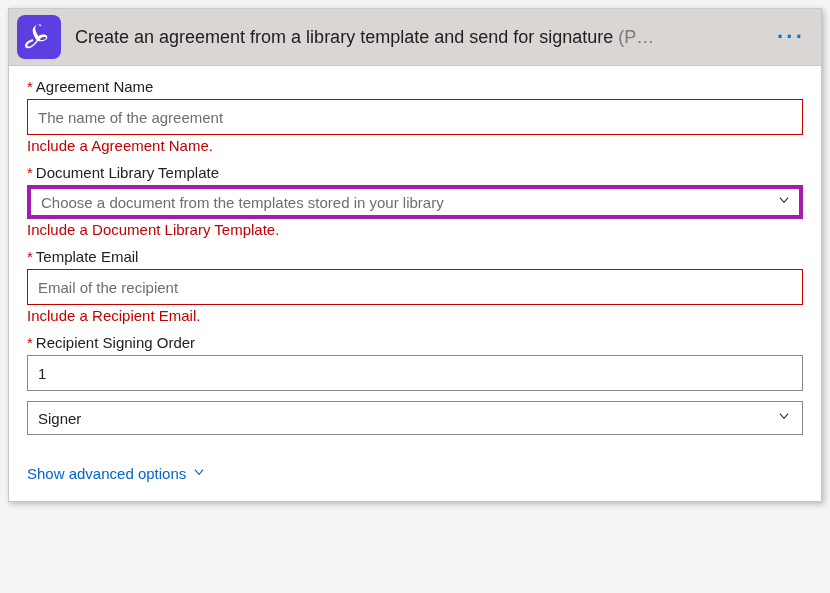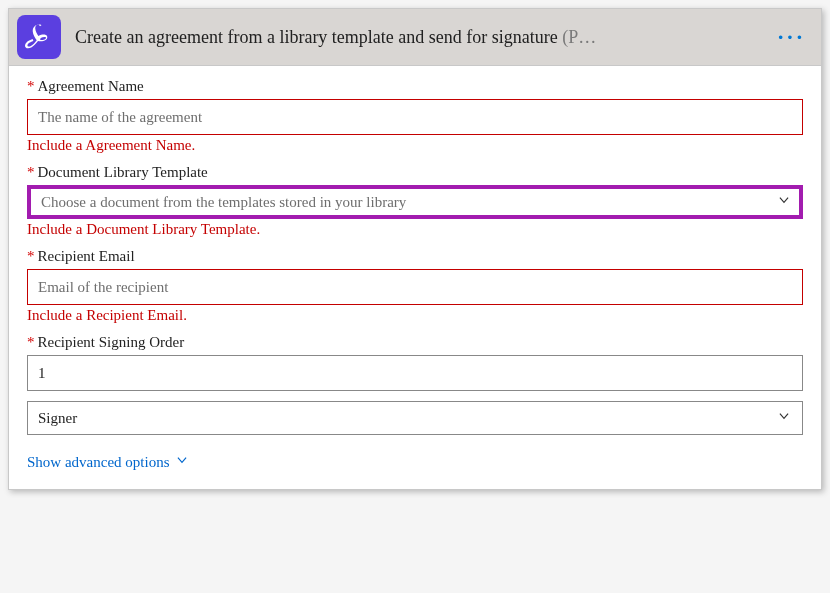--- a/index.html
+++ b/index.html
@@ -10,21 +10,20 @@
     body {
       font-family: "Segoe UI", -apple-system, BlinkMacSystemFont, sans-serif;
       background: #f5f5f5;
       padding: 8px;
     }
     .card {
       width: 814px;
       background: #ffffff;
       border: 1px solid #c8c8c8;
       box-shadow: 2px 2px 6px rgba(0,0,0,0.25);
-      font-family: Liberation Serif, serif;
     }
     .header {
       display: flex;
       align-items: center;
       background: #d9d6d3;
       padding: 6px 8px;
       border-bottom: 1px solid #c8c8c8;
     }
     .app-icon {
       width: 44px;
@@ -130,21 +129,21 @@
     }
     .select-display.invalid {
       border: 4px solid #a21caf;
     }
     .adv-link {
       color: #0066cc;
       font-size: 15px;
       cursor: pointer;
       display: inline-flex;
       align-items: center;
-      margin-top: 8px;
+      margin-top: 20px;
     }
     .adv-link .chev {
       margin-left: 6px;
     }
     .chev svg {
       width: 14px;
       height: 14px;
       stroke: currentColor;
       stroke-width: 2;
       fill: none;
@@ -195,21 +194,21 @@
         </span>
       </div>
       <div class="error-msg">Include a Document Library Template.</div>
     </div>
 
     
 
     
     <div class="field-block">
       <label class="label">
-        <span class="req">*</span><span>Recipient Email</span>
+        <span class="req">*</span><span>Template Email</span>
       </label>
       <input type="text" class="input invalid" placeholder="Email of the recipient" style="">
       <div class="error-msg">Include a Recipient Email.</div>
     </div>
 
     
     <div class="field-block">
       <label class="label">
         <span class="req">*</span><span>Recipient Signing Order</span>
       </label>

